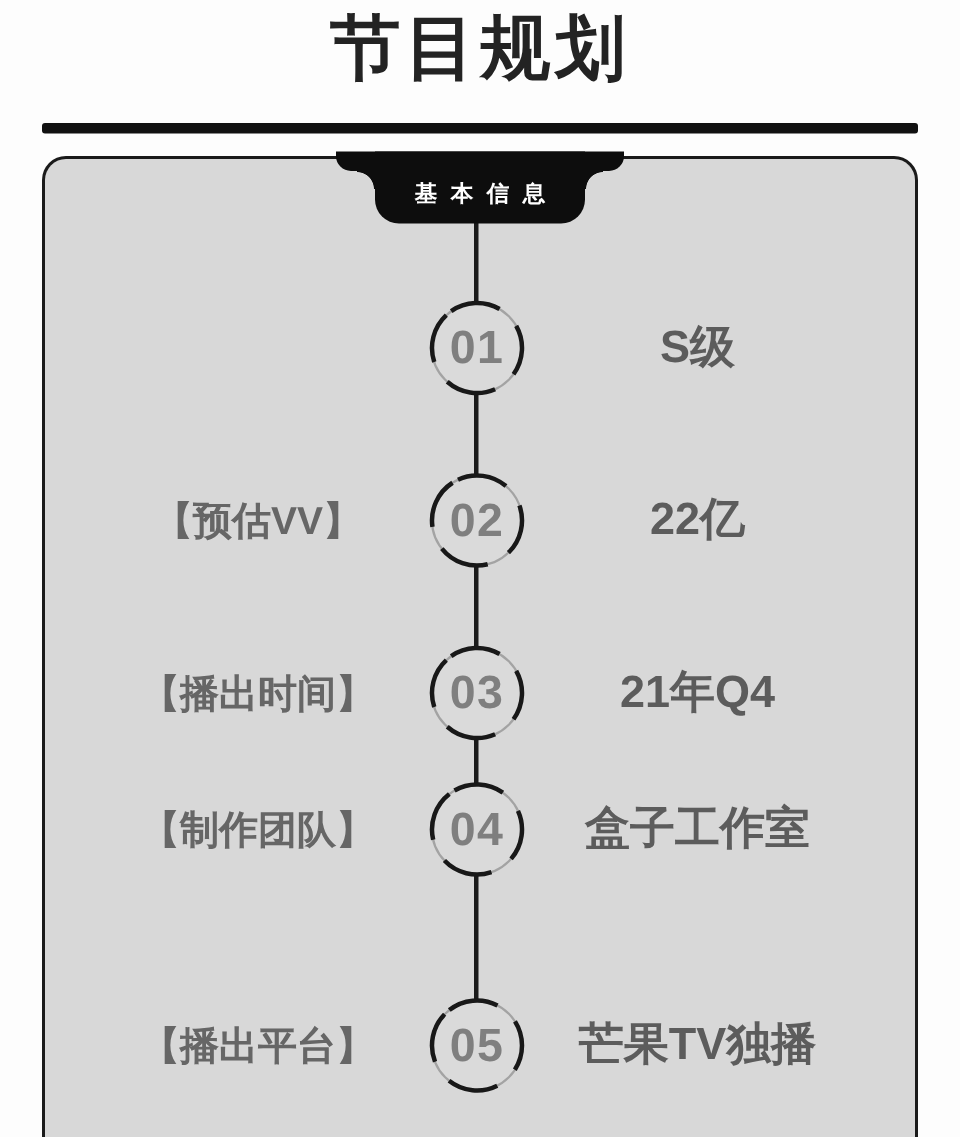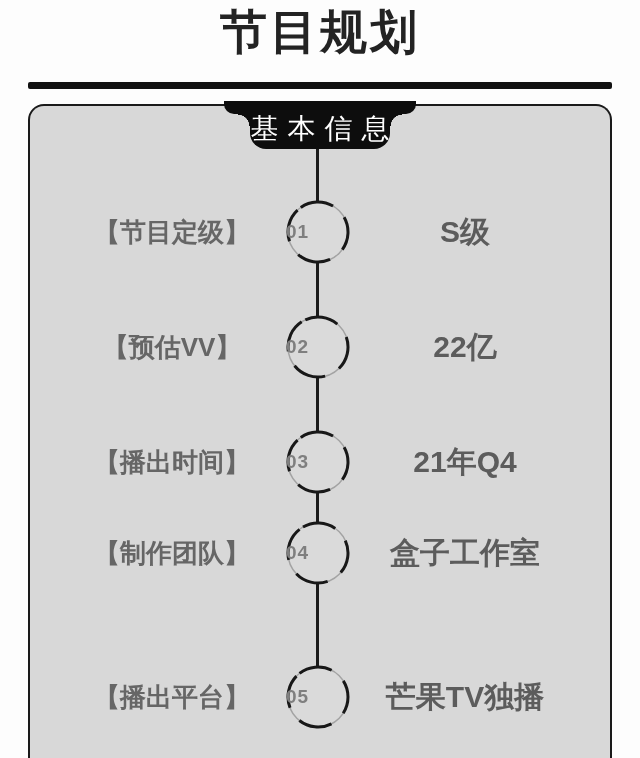--- a/index.html
+++ b/index.html
@@ -71,21 +71,21 @@
   .tab-fillet.left{
     left:14px;
     background:radial-gradient(circle 12px at 0% 100%, transparent 11px, var(--tab_bg) 11.5px);
   }
   .tab-fillet.right{
     right:14px;
     background:radial-gradient(circle 12px at 100% 100%, transparent 11px, var(--tab_bg) 11.5px);
   }
   .tab-label{
     color:var(--tab_text);
-    font-size:28px;font-weight:normal;
+    font-size:15px;font-weight:bold;
     letter-spacing:9px;margin-right:-9px;
     white-space:nowrap;
   }
 
   
   .row{position:absolute;left:0;width:100%;height:64px;}
   .row-1{top:94px;}
   .row-2{top:209px;padding-left:24px;}
   .row-3{top:324px;}
   .row-4{top:415px;}
@@ -104,22 +104,22 @@
     font-size:30px;font-weight:bold;
     color:var(--value_color);
     white-space:nowrap;
   }
   .step-circle{
     position:absolute;left:256px;top:0;width:64px;height:64px;
   }
   .step-circle svg{display:block;}
   .step-number{
     position:absolute;left:0;top:0;width:64px;height:64px;
-    line-height:64px;
-    font-size:19px;font-weight:bold;
+    line-height:64px;text-align:center;
+    font-size:31px;font-weight:bold;
     letter-spacing:1px;
     color:var(--number_color);
   }
 </style>
 </head>
 <body>
 
 <div class="stage">
 
   <h1 class="page-title">节目规划</h1>
@@ -132,21 +132,20 @@
     <div class="tab">
       <div class="tab-strip"></div>
       <div class="tab-fillet left"></div>
       <div class="tab-fillet right"></div>
       <div class="tab-body">
         <span class="tab-label">基本信息</span>
       </div>
     </div>
 
     <div class="row row-1">
-      <div class="row-label">【节目定级】</div>
       <div class="step-circle">
         <svg width="64" height="64" viewBox="0 0 64 64">
           <circle cx="32" cy="32" r="30" fill="#dadada" stroke="#a3a3a3" stroke-width="1.5"></circle>
           <circle cx="32" cy="32" r="30" fill="none" stroke="#181818" stroke-width="3" stroke-dasharray="34 16" transform="rotate(-125 32 32)"></circle>
         </svg>
         <div class="step-number">01</div>
       </div>
       <div class="row-value">S级</div>
     </div>
 

